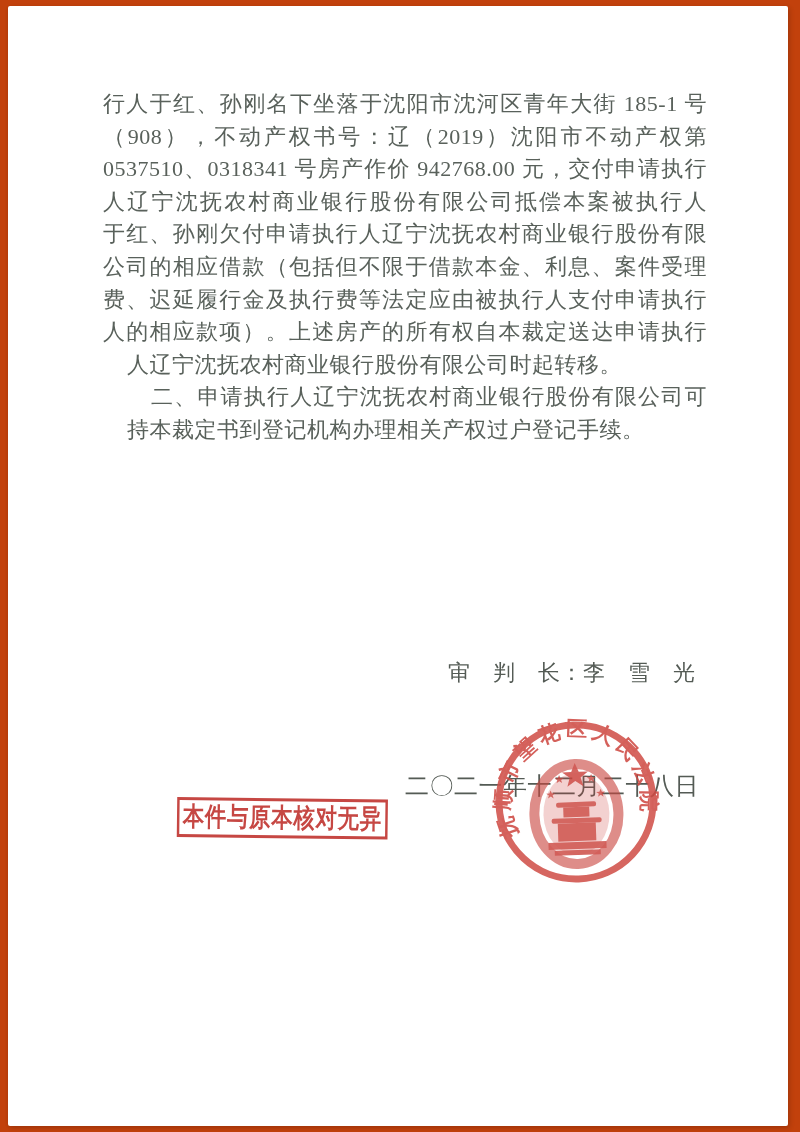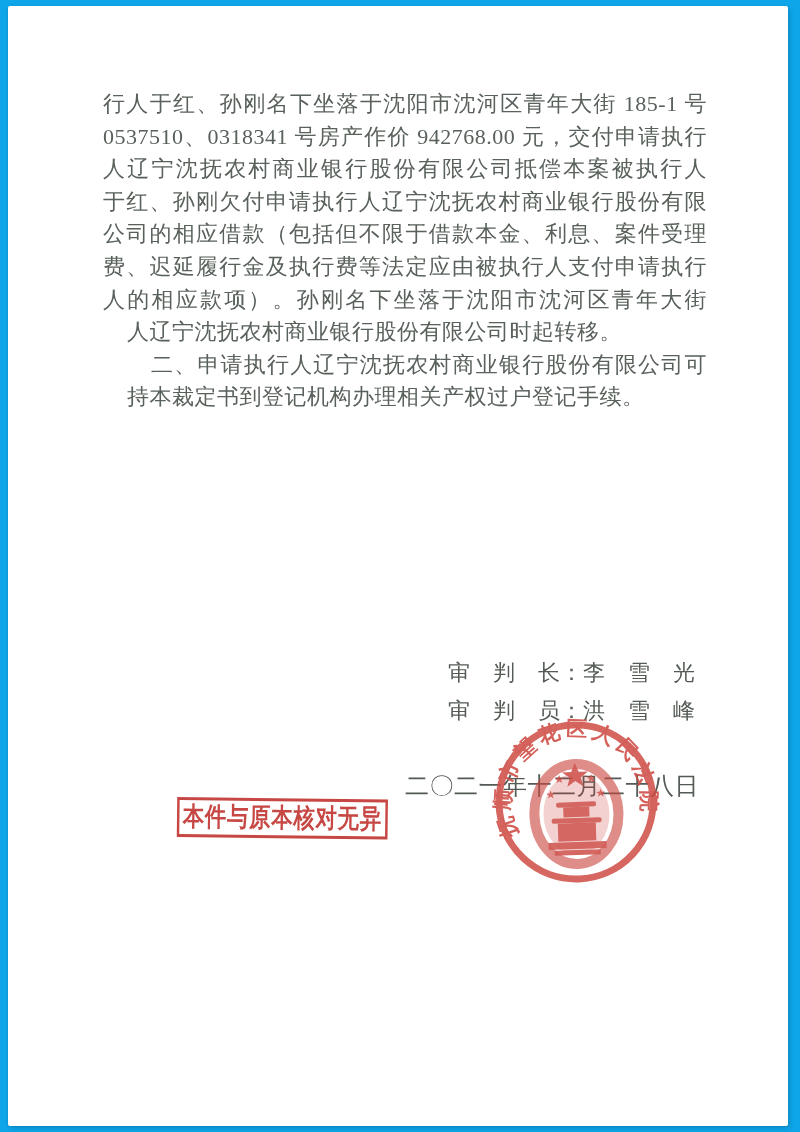--- a/index.html
+++ b/index.html
@@ -5,21 +5,21 @@
   * { box-sizing: border-box; }
   html, body { margin: 0; padding: 0; }
   body {
     background: #ededed;
     font-family: "Liberation Serif", "DejaVu Serif", serif;
   }
   .frame {
     position: relative;
     width: 800px;
     height: 1132px;
-    background: #0ea5e9;
+    background: #c2410c;
     overflow: hidden;
   }
   .paper {
     position: absolute;
     left: 8px; top: 6px;
     width: 780px; height: 1120px;
     background: #ffffff;
     border-radius: 2px;
     box-shadow: 2px 2px 5px rgba(0,0,0,0.15), -1px 1px 3px rgba(0,0,0,0.06);
   }
@@ -77,34 +77,34 @@
   }
 </style>
 </head>
 <body>
 
 <div class="frame">
   <div class="paper">
 
     <div class="body-text">
       <div class="line">行人于红、孙刚名下坐落于沈阳市沈河区青年大街 185-1 号</div>
+      <div class="line">（908），不动产权书号：辽（2019）沈阳市不动产权第</div>
       <div class="line">0537510、0318341 号房产作价 942768.00 元，交付申请执行</div>
       <div class="line">人辽宁沈抚农村商业银行股份有限公司抵偿本案被执行人</div>
       <div class="line">于红、孙刚欠付申请执行人辽宁沈抚农村商业银行股份有限</div>
       <div class="line">公司的相应借款（包括但不限于借款本金、利息、案件受理</div>
       <div class="line">费、迟延履行金及执行费等法定应由被执行人支付申请执行</div>
-      <div class="line">人的相应款项）。孙刚名下坐落于沈阳市沈河区青年大街</div>
+      <div class="line">人的相应款项）。上述房产的所有权自本裁定送达申请执行</div>
       <div class="line short">人辽宁沈抚农村商业银行股份有限公司时起转移。</div>
       <div class="line indent">二、申请执行人辽宁沈抚农村商业银行股份有限公司可</div>
       <div class="line short">持本裁定书到登记机构办理相关产权过户登记手续。</div>
     </div>
 
     <div class="sig" style="left:440px; top:652px;">审　判　长：李　雪　光</div>
 
-    <div class="sig" style="left:440px; top:690px;">审　判　员：洪　雪　峰</div>
 
 
     <div class="sig date" style="left:397px; top:764px;">二〇二一年十二月二十八日</div>
 
 
     <div class="verify-stamp">本件与原本核对无异</div>
 
     <div class="seal">
       <svg width="172" height="172" viewBox="0 0 172 172">
         <g opacity="0.88">

